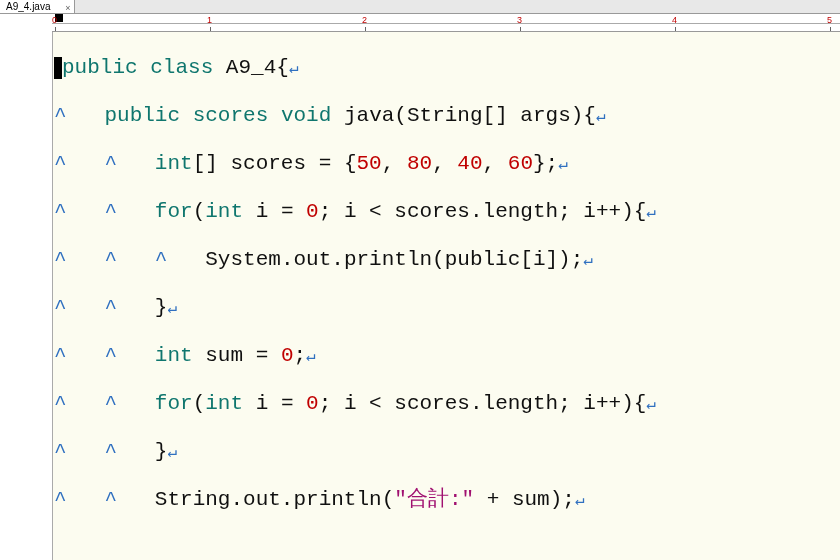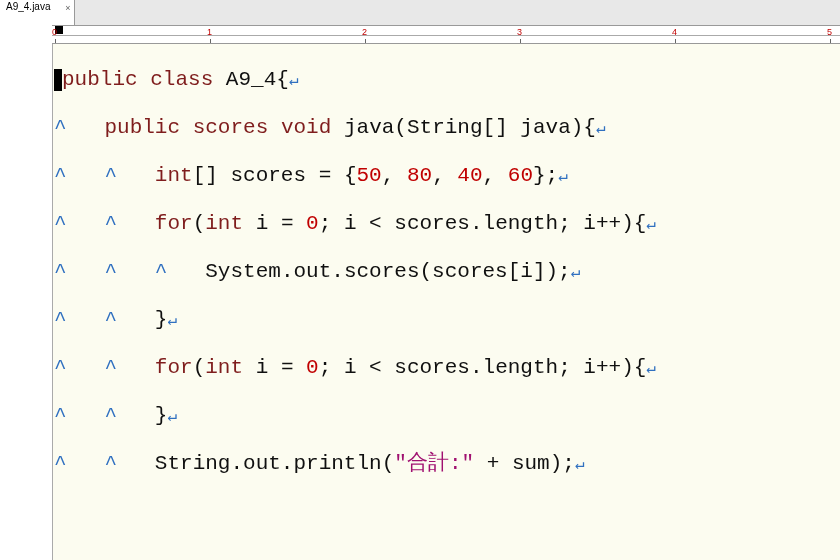--- a/index.html
+++ b/index.html
@@ -6,21 +6,21 @@
   body {
     font-family: "Consolas", "Courier New", monospace;
     background: #fcfcf0;
     width: 840px;
     height: 560px;
     overflow: hidden;
   }
   .tab-bar {
     background: #e8e8e8;
     border-bottom: 1px solid #999;
-    height: 26px;
+    height: 14px;
     display: flex;
     font-size: 10px;
     font-family: Arial, sans-serif;
   }
   .tab {
     background: #fff;
     border-right: 1px solid #999;
     padding: 0 24px 0 6px;
     line-height: 14px;
     position: relative;
@@ -102,21 +102,21 @@
   .code {
     flex: 1;
     font-size: 21px;
     line-height: 24px;
     white-space: pre;
     color: #101010;
     border-left: 1px solid #aaa;
     padding-left: 1px;
   }
   .code-line { height: 24px; }
-  .kw { color: #7f1d1d; }
+  .kw { color: #0f766e; }
   .num { color: #c00000; }
   .str { color: #a01070; }
   .eol { color: #3070c0; font-size: 16px; }
   .caret-indent { color: #3070c0; }
   .cursor {
     display: inline-block;
     width: 8px;
     height: 22px;
     background: #000;
     vertical-align: text-bottom;
@@ -169,24 +169,25 @@
       <div>7</div>
       <div>8</div>
       <div>9</div>
       <div>10</div>
       <div>11</div>
       <div>12</div>
       <div>13</div>
     </div>
   <div class="code">
 <div class="code-line"><span class="cursor"></span><span class="kw">public</span> <span class="kw">class</span> <span>A9_4</span>{<span class="eol">↵</span></div>
-<div class="code-line"><span class="caret-indent">^</span>   <span class="kw">public</span> <span class="kw">scores</span> <span class="kw">void</span> <span>java</span><span>(String[] java){</span><span class="eol">↵</span></div>
+<div class="code-line"><span class="caret-indent">^</span>   <span class="kw">public</span> <span class="kw">scores</span> <span class="kw">void</span> <span>java</span><span>(String[] args){</span><span class="eol">↵</span></div>
 <div class="code-line"><span class="caret-indent">^</span>   <span class="caret-indent">^</span>   <span class="kw">int</span><span>[] scores = {</span><span class="num">50</span><span>, </span><span class="num">80</span><span>, </span><span class="num">40</span><span>, </span><span class="num">60</span><span>};</span><span class="eol">↵</span></div>
 <div class="code-line"><span class="caret-indent">^</span>   <span class="caret-indent">^</span>   <span class="kw">for</span><span>(</span><span class="kw">int</span><span> i = </span><span class="num">0</span><span>; i &lt; scores.length; i++){</span><span class="eol">↵</span></div>
-<div class="code-line"><span class="caret-indent">^</span>   <span class="caret-indent">^</span>   <span class="caret-indent">^</span>   <span>System.out.scores(scores[i]);</span><span class="eol">↵</span></div>
+<div class="code-line"><span class="caret-indent">^</span>   <span class="caret-indent">^</span>   <span class="caret-indent">^</span>   <span>System.out.println(public[i]);</span><span class="eol">↵</span></div>
 <div class="code-line"><span class="caret-indent">^</span>   <span class="caret-indent">^</span>   <span>}</span><span class="eol">↵</span></div>
+<div class="code-line"><span class="caret-indent">^</span>   <span class="caret-indent">^</span>   <span class="kw">int</span><span> sum = </span><span class="num">0</span><span>;</span><span class="eol">↵</span></div>
 <div class="code-line"><span class="caret-indent">^</span>   <span class="caret-indent">^</span>   <span class="kw">for</span><span>(</span><span class="kw">int</span><span> i = </span><span class="num">0</span><span>; i &lt; scores.length; i++){</span><span class="eol">↵</span></div>
 <div class="code-line"><span class="caret-indent">^</span>   <span class="caret-indent">^</span>   <span>}</span><span class="eol">↵</span></div>
 <div class="code-line"><span class="caret-indent">^</span>   <span class="caret-indent">^</span>   <span>String.out.println(</span><span class="str">"合計:"</span><span> + sum);</span><span class="eol">↵</span></div>
 
 
   </div>
 </div>
 
 </body></html>

